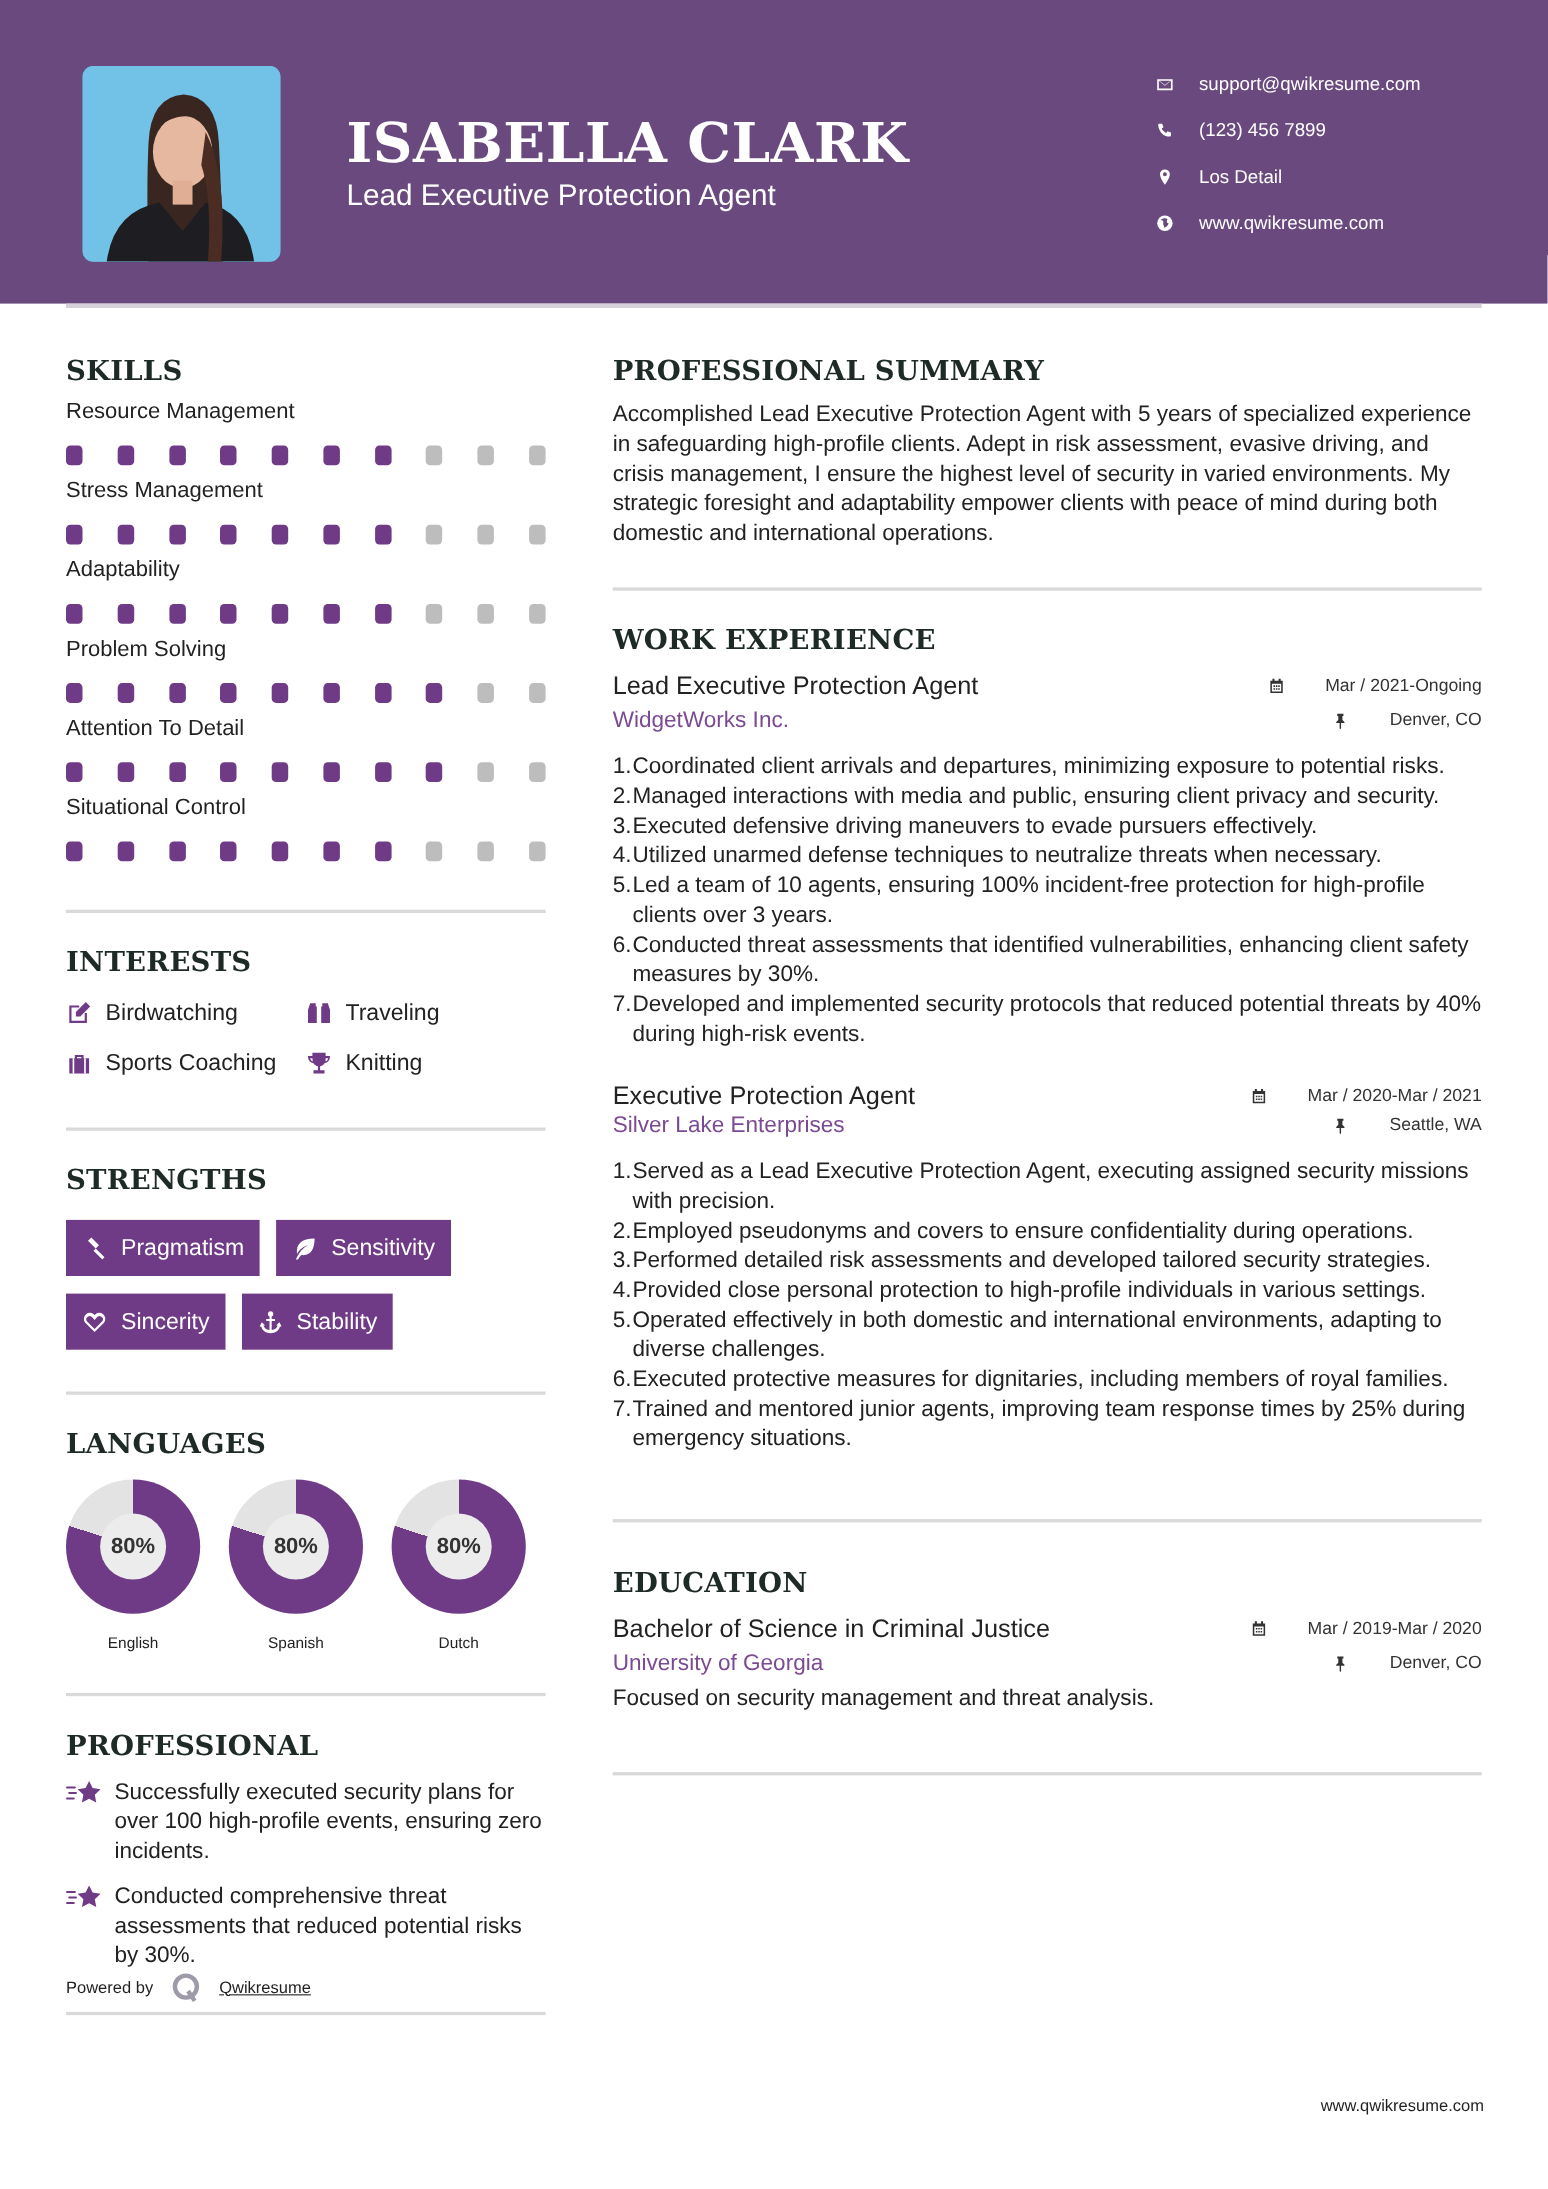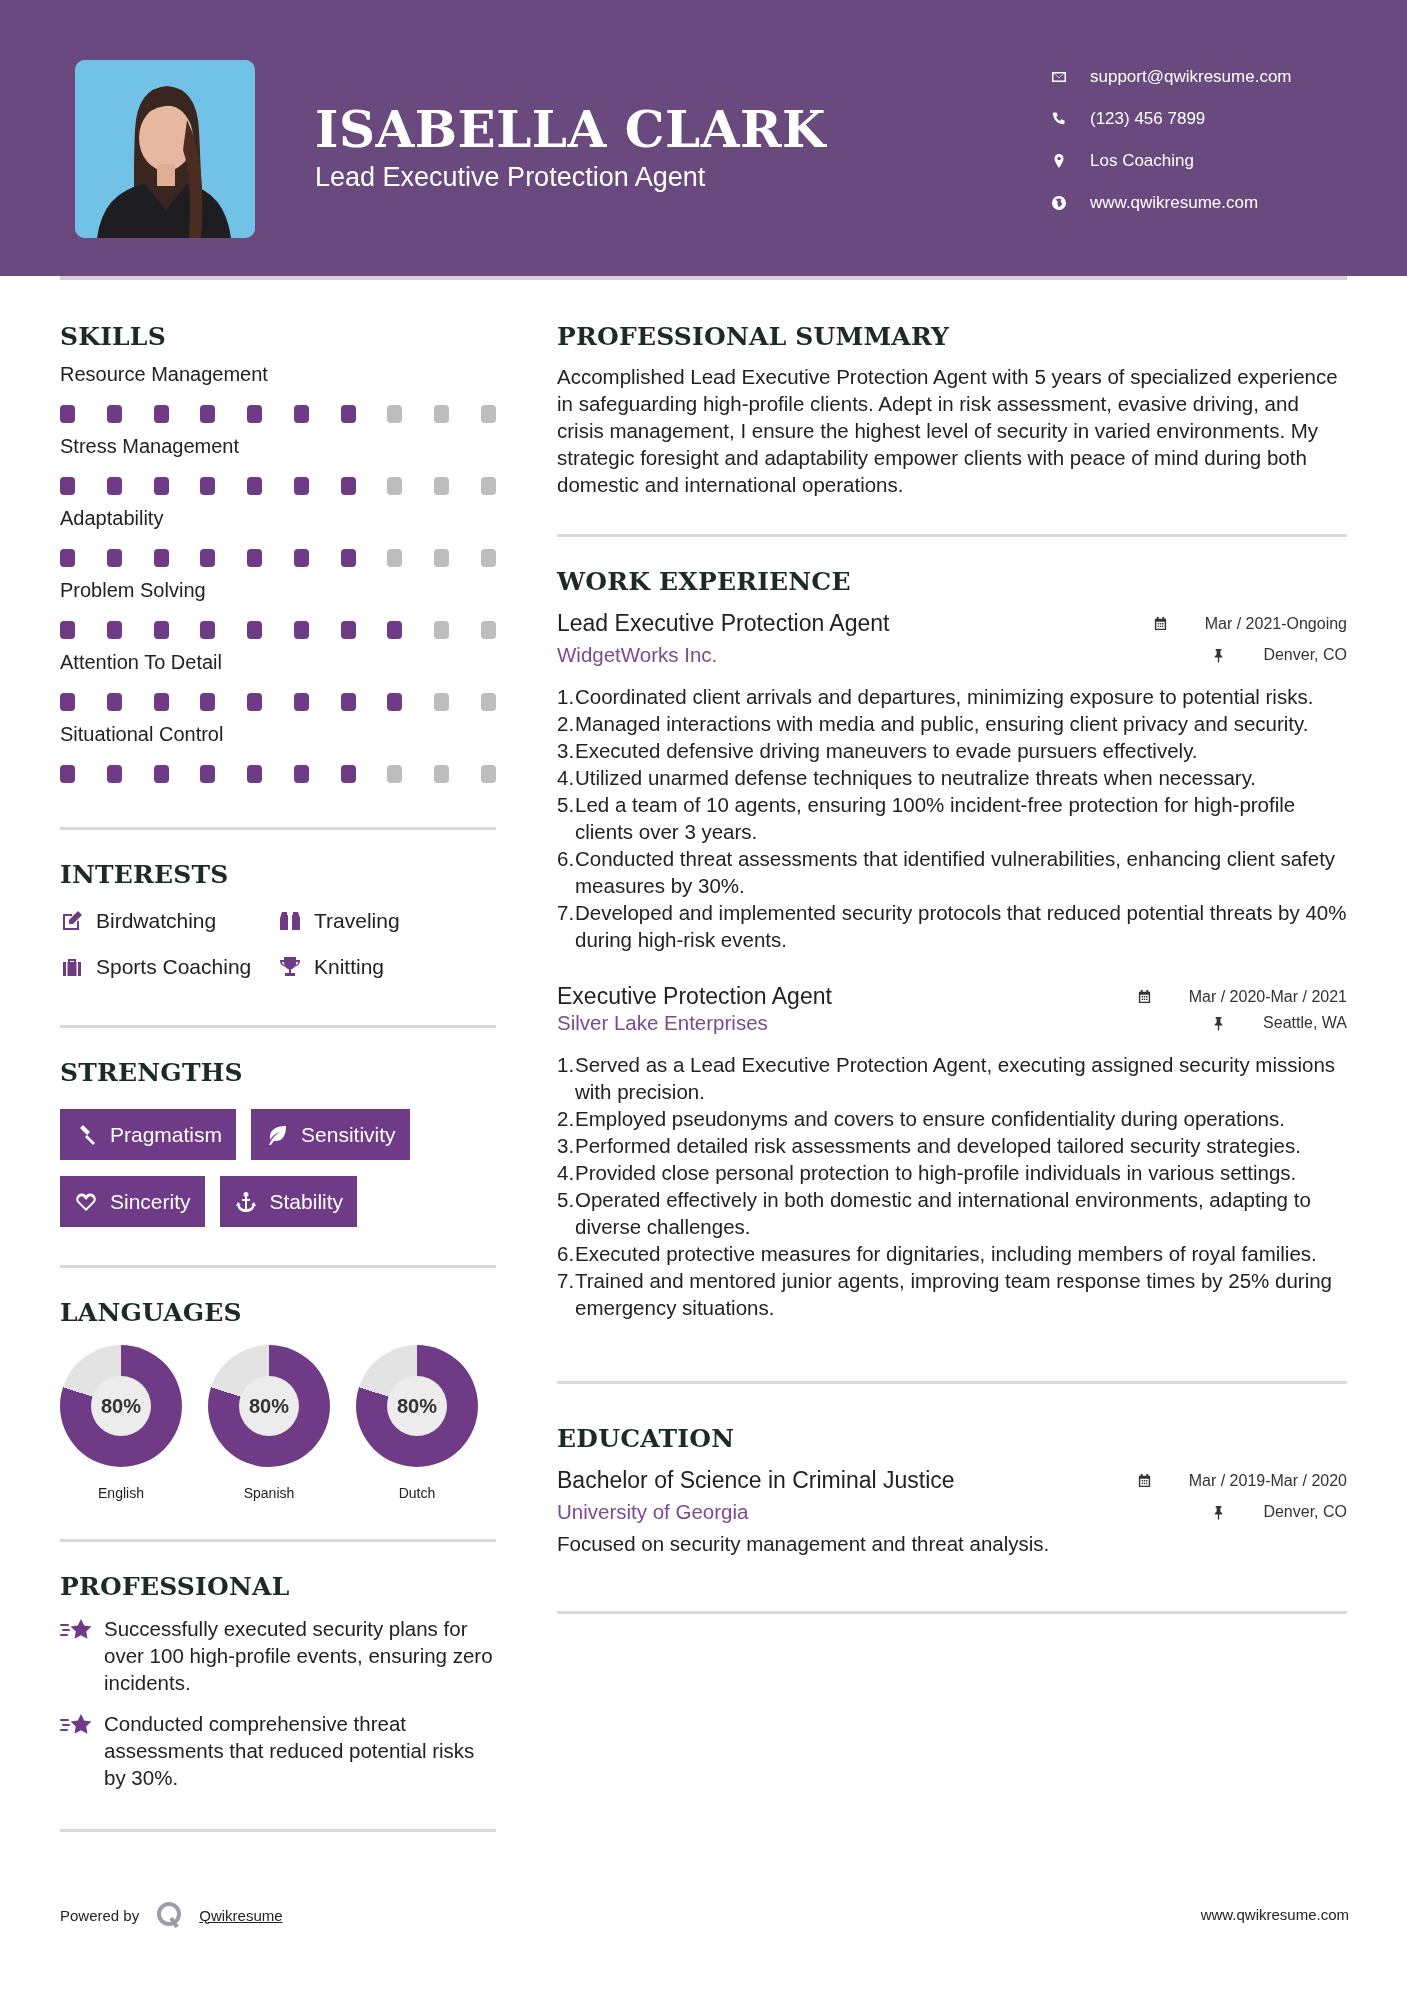--- a/index.html
+++ b/index.html
@@ -51,21 +51,21 @@
   .job { margin-top: 14px; }
   .job-head { display: flex; justify-content: space-between; align-items: center; }
   .job-role { font-size: 23px; color: #222; }
   .job-date, .job-loc { font-size: 16px; color: #333; display: flex; align-items: center; gap: 29px; }
   .job-date svg, .job-loc svg { width: 15px; height: 15px; fill: #333; margin-right: 8px; }
   .job-company { font-size: 20.5px; color: #7b4a93; }
   .bullets { margin-top: 16px; padding-left: 0; list-style: none; }
   .bullets li { display: flex; font-size: 20.5px; line-height: 27px; color: #222; }
   .bullets li .num { width: 18px; flex: none; }
 
-  .footer-left { position: absolute; left: 60px; top: 1900px; display: flex; align-items: center; font-size: 15px; color: #222; }
+  .footer-left { position: absolute; left: 60px; top: 1792px; display: flex; align-items: center; font-size: 15px; color: #222; }
   .footer-left .qlogo { width: 30px; height: 30px; margin: 0 14px 0 16px; }
   .footer-left a { color: #222; text-decoration: underline; }
   .footer-right { position: absolute; right: 58px; top: 1906px; font-size: 15px; color: #222; }
 </style>
 </head>
 <body>
 
 <div class="header">
   <div class="photo">
     <svg viewBox="0 0 180 178">
@@ -97,21 +97,21 @@
           </svg>
         </span>
       <span>(123) 456 7899</span>
     </div>
     <div class="contact">
       <span class="ci">
           <svg viewBox="0 0 16 16">
             <path d="M8 1a4.5 4.5 0 0 0-4.5 4.5C3.5 9 8 15 8 15s4.5-6 4.5-9.5A4.5 4.5 0 0 0 8 1zm0 6.3a1.8 1.8 0 1 1 0-3.6 1.8 1.8 0 0 1 0 3.6z"></path>
           </svg>
         </span>
-      <span>Los Coaching</span>
+      <span>Los Detail</span>
     </div>
     <div class="contact">
       <span class="ci">
           <svg viewBox="0 0 16 16">
             <circle cx="8" cy="8" r="7"></circle>
             <path d="M4 5c2 0 3 1 2.5 3S8 10 7 12c2 0 4-2 4.5-4C10 8 9 6 10.5 4 8 3 6 3.5 4 5z" fill="#6a4a7e"></path>
           </svg>
         </span>
       <span>www.qwikresume.com</span>
     </div>

